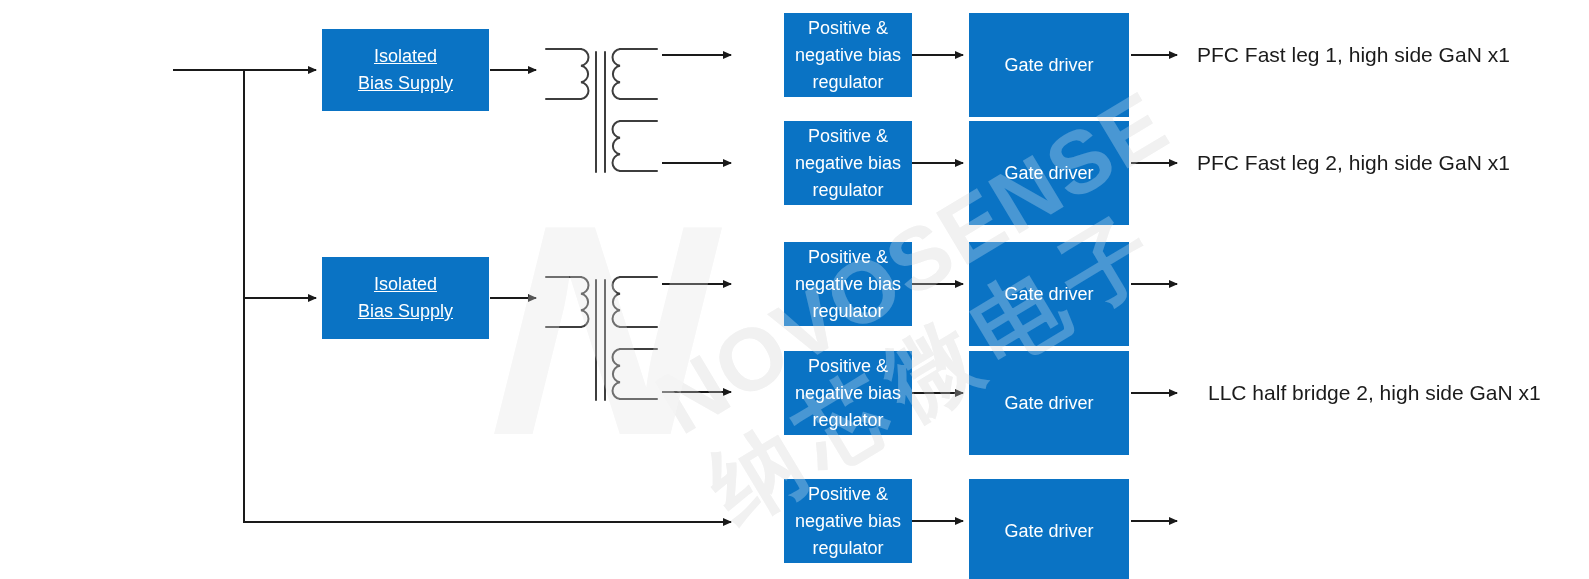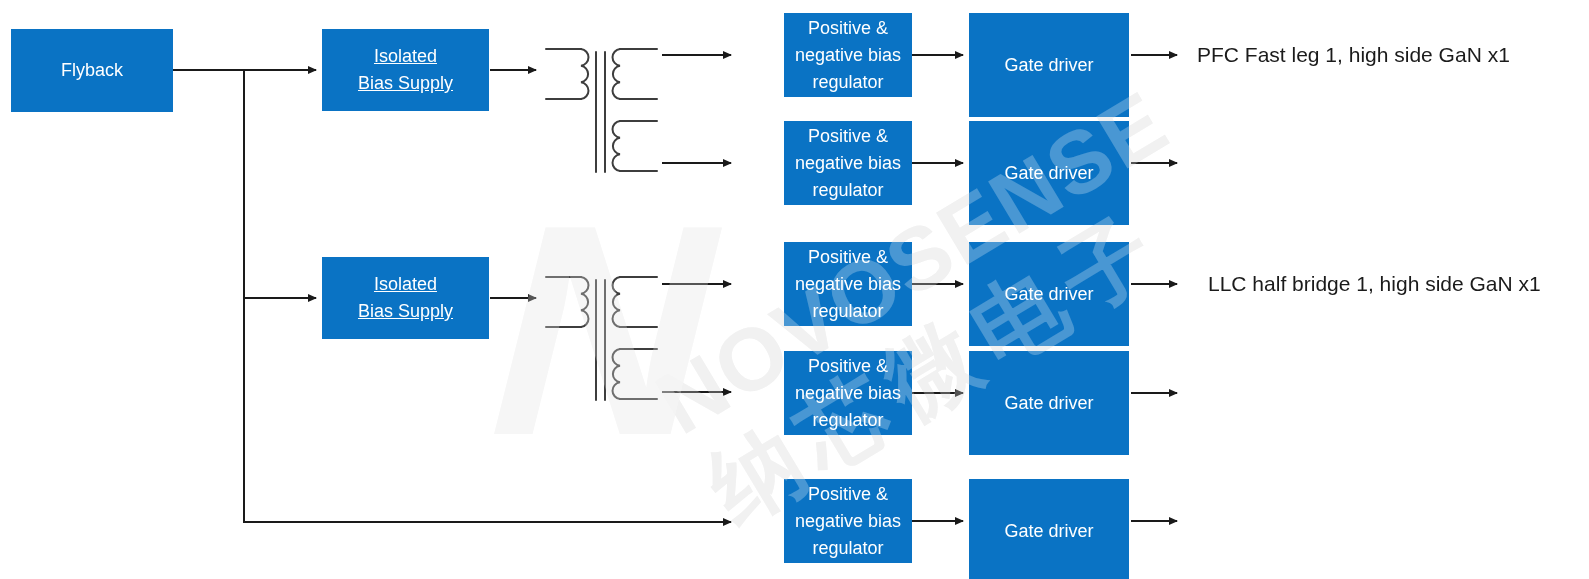--- a/index.html
+++ b/index.html
@@ -111,21 +111,20 @@
       <path class="coil" d="M657,99 H620"></path>
 
       <path class="coil" d="M657,121 H620"></path>
       <path class="coil" d="M620,121 a8.4,8.4 0 0 0 0,16.7 a8.4,8.4 0 0 0 0,16.6 a8.4,8.4 0 0 0 0,16.7"></path>
       <path class="coil" d="M657,171 H620"></path>
     </g>
 
     <use href="#xfmr" transform="translate(0,228)"></use>
   </svg>
 
-  <div class="block flyback">Flyback</div>
 
   <div class="block ibs" style="top:29px">Isolated
 Bias Supply</div>
   <div class="block ibs" style="top:257px">Isolated
 Bias Supply</div>
 
   <div class="block reg" style="top:13px">Positive &amp;
 negative bias
 regulator</div>
   <div class="block reg" style="top:121px">Positive &amp;
@@ -141,21 +140,22 @@
 negative bias
 regulator</div>
 
   <div class="block gate" style="top:13px">Gate driver</div>
   <div class="block gate" style="top:121px">Gate driver</div>
   <div class="block gate" style="top:242px">Gate driver</div>
   <div class="block gate" style="top:351px">Gate driver</div>
   <div class="block gate" style="top:479px">Gate driver</div>
 
   <div class="out" style="left:1197px;top:42px">PFC Fast leg 1, high side GaN x1</div>
-  <div class="out" style="left:1208px;top:271px">LLC half bridge 1, high side GaN x1</div>
+  <div class="out" style="left:1197px;top:150px">PFC Fast leg 2, high side GaN x1</div>
+  <div class="out" style="left:1208px;top:380px">LLC half bridge 2, high side GaN x1</div>
 
   <div class="wm-layer wm-over">
     <div class="wm-logo-n">N</div>
     <div class="wm-text">
       <div class="wm-brand">NOVOSENSE</div>
       <div class="wm-brand-cn">纳芯微电子</div>
     </div>
   </div>
 
 </div>

